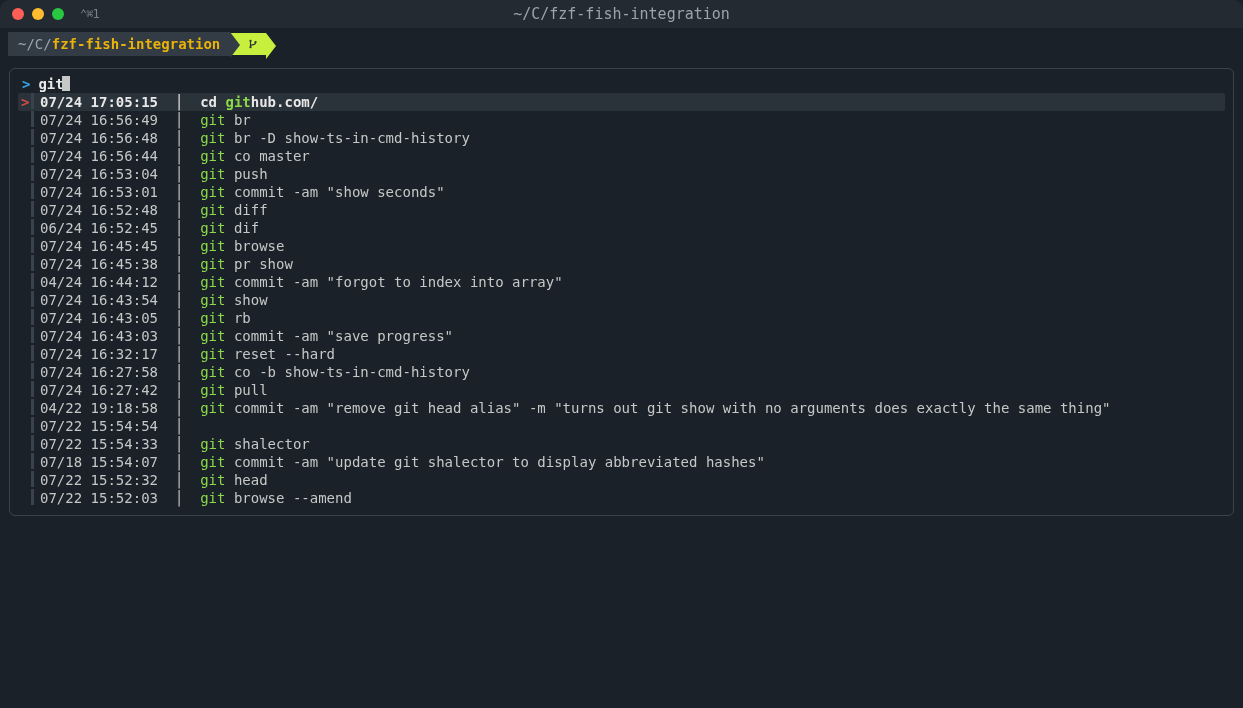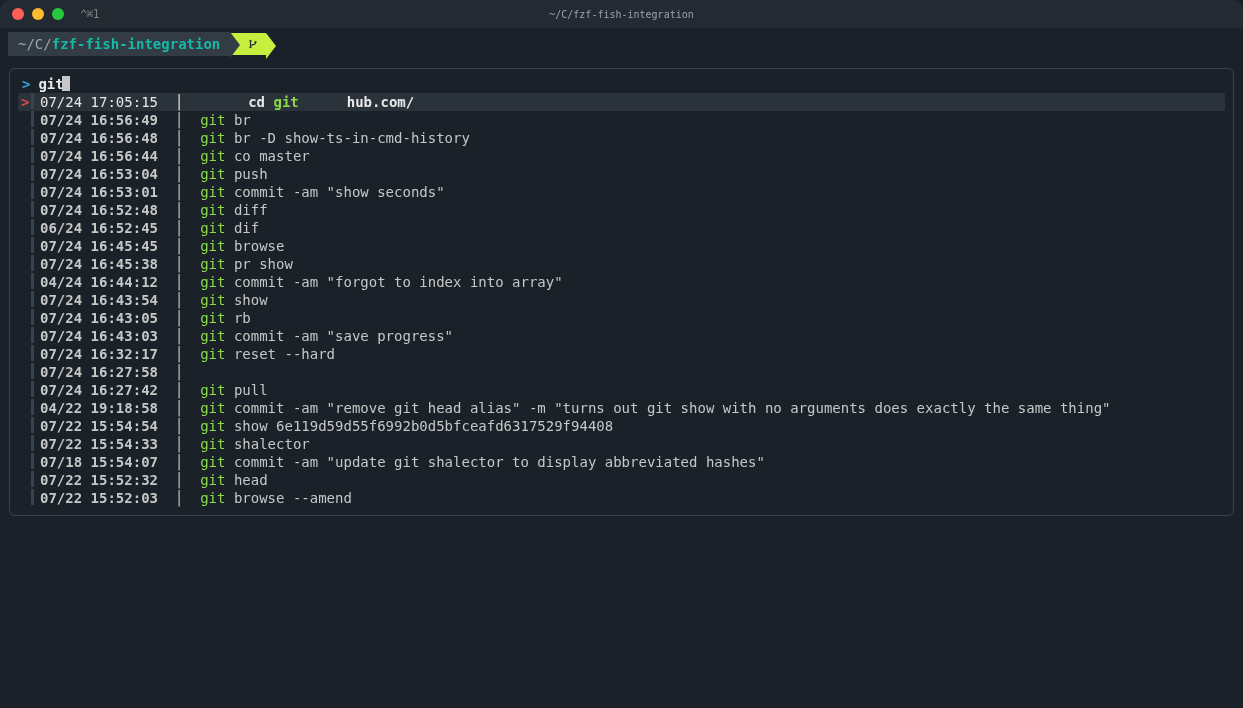--- a/index.html
+++ b/index.html
@@ -45,21 +45,21 @@
       margin-left: 16px;
       color: #7a8288;
       font-size: 12px;
       letter-spacing: -1px;
     }
     .title-text {
       position: absolute;
       left: 50%;
       transform: translateX(-50%);
       color: #9aa4ad;
-      font-size: 10px;
+      font-size: 15px;
     }
     .breadcrumb-bar {
       background: #1a2128;
       display: flex;
       align-items: center;
       height: 32px;
       padding-left: 8px;
     }
     .breadcrumb-seg1 {
       background: #333c44;
@@ -74,21 +74,21 @@
       content: '';
       position: absolute;
       right: -10px;
       top: 0;
       border-top: 13px solid transparent;
       border-bottom: 13px solid transparent;
       border-left: 10px solid #333c44;
       z-index: 1;
     }
     .breadcrumb-seg1 .bold {
-      color: #14b8a6;
+      color: #eab308;
       font-weight: bold;
     }
     .breadcrumb-seg2 {
       background: #c7ef3e;
       color: #2b3138;
       padding: 4px 8px 4px 18px;
       font-size: 14px;
       position: relative;
       display: flex;
       align-items: center;
@@ -169,25 +169,24 @@
       height: 16px;
       background: #3a434c;
       margin-right: 6px;
       vertical-align: middle;
     }
     .fzf-row.selected .row-bar {
       background: #3a434c;
     }
     .ts {
       color: #c5c8c6;
-      font-weight: bold;
     }
     .fzf-row.selected .ts {
       color: #e8e8e8;
-      font-weight: normal;
+      font-weight: bold;
     }
     .pipe {
       color: #c5c8c6;
     }
     .fzf-row.selected .pipe {
       color: #e8e8e8;
       font-weight: bold;
     }
     .cmd-pre {
       color: #c5c8c6;
@@ -195,21 +194,20 @@
     .cmd-match {
       color: #8bd94a;
     }
     .cmd-rest {
       color: #c5c8c6;
     }
     .fzf-row.selected .cmd-pre,
     .fzf-row.selected .cmd-rest {
       color: #e8e8e8;
       font-weight: bold;
-      margin-left: 48px;
     }
     .fzf-row.selected .cmd-match {
       color: #8bd94a;
       font-weight: bold;
     }
   </style>
 </head>
 <body>
 
 <div class="titlebar">
@@ -252,22 +250,22 @@
       <div class="fzf-row"><span class="row-marker"> </span><span class="row-bar"></span><span class="ts">07/24 16:53:01</span><span class="pipe">  │  </span><span><span class="cmd-pre"></span><span class="cmd-match">git</span><span class="cmd-rest"> commit -am "show seconds"</span></span></div>
       <div class="fzf-row"><span class="row-marker"> </span><span class="row-bar"></span><span class="ts">07/24 16:52:48</span><span class="pipe">  │  </span><span><span class="cmd-pre"></span><span class="cmd-match">git</span><span class="cmd-rest"> diff</span></span></div>
       <div class="fzf-row"><span class="row-marker"> </span><span class="row-bar"></span><span class="ts">06/24 16:52:45</span><span class="pipe">  │  </span><span><span class="cmd-pre"></span><span class="cmd-match">git</span><span class="cmd-rest"> dif</span></span></div>
       <div class="fzf-row"><span class="row-marker"> </span><span class="row-bar"></span><span class="ts">07/24 16:45:45</span><span class="pipe">  │  </span><span><span class="cmd-pre"></span><span class="cmd-match">git</span><span class="cmd-rest"> browse</span></span></div>
       <div class="fzf-row"><span class="row-marker"> </span><span class="row-bar"></span><span class="ts">07/24 16:45:38</span><span class="pipe">  │  </span><span><span class="cmd-pre"></span><span class="cmd-match">git</span><span class="cmd-rest"> pr show</span></span></div>
       <div class="fzf-row"><span class="row-marker"> </span><span class="row-bar"></span><span class="ts">04/24 16:44:12</span><span class="pipe">  │  </span><span><span class="cmd-pre"></span><span class="cmd-match">git</span><span class="cmd-rest"> commit -am "forgot to index into array"</span></span></div>
       <div class="fzf-row"><span class="row-marker"> </span><span class="row-bar"></span><span class="ts">07/24 16:43:54</span><span class="pipe">  │  </span><span><span class="cmd-pre"></span><span class="cmd-match">git</span><span class="cmd-rest"> show</span></span></div>
       <div class="fzf-row"><span class="row-marker"> </span><span class="row-bar"></span><span class="ts">07/24 16:43:05</span><span class="pipe">  │  </span><span><span class="cmd-pre"></span><span class="cmd-match">git</span><span class="cmd-rest"> rb</span></span></div>
       <div class="fzf-row"><span class="row-marker"> </span><span class="row-bar"></span><span class="ts">07/24 16:43:03</span><span class="pipe">  │  </span><span><span class="cmd-pre"></span><span class="cmd-match">git</span><span class="cmd-rest"> commit -am "save progress"</span></span></div>
       <div class="fzf-row"><span class="row-marker"> </span><span class="row-bar"></span><span class="ts">07/24 16:32:17</span><span class="pipe">  │  </span><span><span class="cmd-pre"></span><span class="cmd-match">git</span><span class="cmd-rest"> reset --hard</span></span></div>
-      <div class="fzf-row"><span class="row-marker"> </span><span class="row-bar"></span><span class="ts">07/24 16:27:58</span><span class="pipe">  │  </span></div>
+      <div class="fzf-row"><span class="row-marker"> </span><span class="row-bar"></span><span class="ts">07/24 16:27:58</span><span class="pipe">  │  </span><span><span class="cmd-pre"></span><span class="cmd-match">git</span><span class="cmd-rest"> co -b show-ts-in-cmd-history</span></span></div>
       <div class="fzf-row"><span class="row-marker"> </span><span class="row-bar"></span><span class="ts">07/24 16:27:42</span><span class="pipe">  │  </span><span><span class="cmd-pre"></span><span class="cmd-match">git</span><span class="cmd-rest"> pull</span></span></div>
       <div class="fzf-row"><span class="row-marker"> </span><span class="row-bar"></span><span class="ts">04/22 19:18:58</span><span class="pipe">  │  </span><span><span class="cmd-pre"></span><span class="cmd-match">git</span><span class="cmd-rest"> commit -am "remove git head alias" -m "turns out git show with no arguments does exactly the same thing"</span></span></div>
-      <div class="fzf-row"><span class="row-marker"> </span><span class="row-bar"></span><span class="ts">07/22 15:54:54</span><span class="pipe">  │  </span><span><span class="cmd-pre"></span><span class="cmd-match">git</span><span class="cmd-rest"> show 6e119d59d55f6992b0d5bfceafd6317529f94408</span></span></div>
+      <div class="fzf-row"><span class="row-marker"> </span><span class="row-bar"></span><span class="ts">07/22 15:54:54</span><span class="pipe">  │  </span></div>
       <div class="fzf-row"><span class="row-marker"> </span><span class="row-bar"></span><span class="ts">07/22 15:54:33</span><span class="pipe">  │  </span><span><span class="cmd-pre"></span><span class="cmd-match">git</span><span class="cmd-rest"> shalector</span></span></div>
       <div class="fzf-row"><span class="row-marker"> </span><span class="row-bar"></span><span class="ts">07/18 15:54:07</span><span class="pipe">  │  </span><span><span class="cmd-pre"></span><span class="cmd-match">git</span><span class="cmd-rest"> commit -am "update git shalector to display abbreviated hashes"</span></span></div>
       <div class="fzf-row"><span class="row-marker"> </span><span class="row-bar"></span><span class="ts">07/22 15:52:32</span><span class="pipe">  │  </span><span><span class="cmd-pre"></span><span class="cmd-match">git</span><span class="cmd-rest"> head</span></span></div>
       <div class="fzf-row"><span class="row-marker"> </span><span class="row-bar"></span><span class="ts">07/22 15:52:03</span><span class="pipe">  │  </span><span><span class="cmd-pre"></span><span class="cmd-match">git</span><span class="cmd-rest"> browse --amend</span></span></div>
     </div>
 </div>
 
 </body></html>

